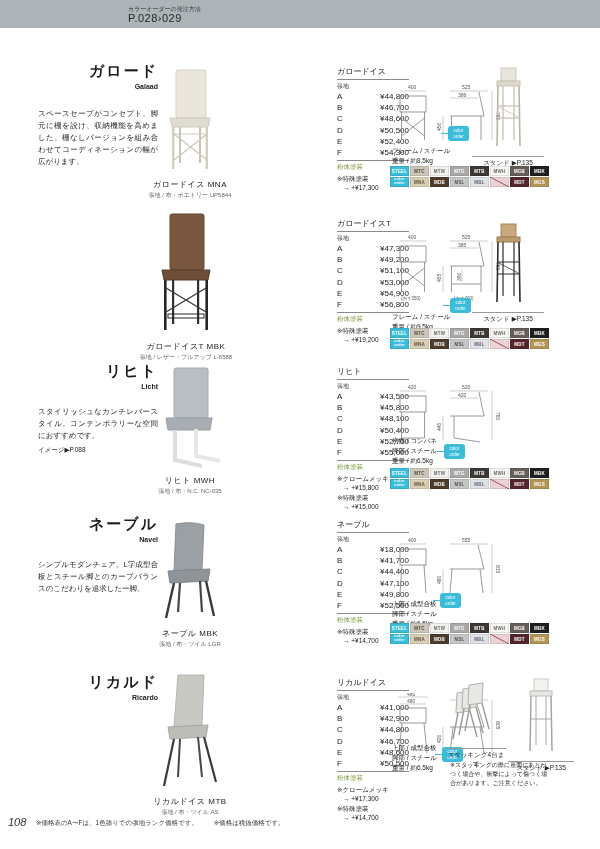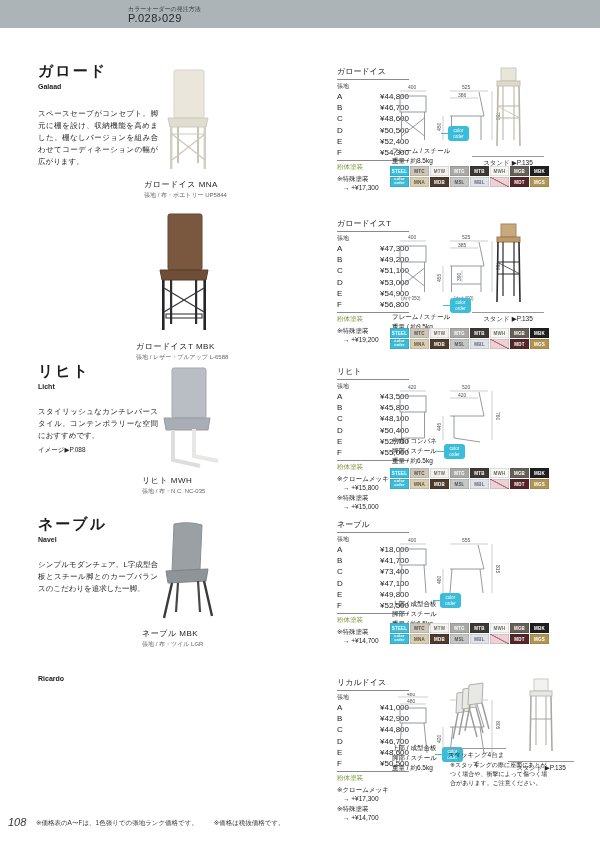--- a/index.html
+++ b/index.html
@@ -3,27 +3,27 @@
 <meta charset="utf-8">
 <style>
   html,body{margin:0;padding:0;background:#e8e8e8;}
   .page{position:relative;width:600px;height:849px;background:#fff;overflow:hidden;
         font-family:"Liberation Sans","DejaVu Sans",sans-serif;color:#222;}
   .header{position:absolute;top:0;left:0;width:600px;height:28px;background:#adb4b8;}
   .hdr-small{position:absolute;left:128px;top:5px;font-size:6px;color:#2f3538;}
   .hdr-pages{position:absolute;left:128px;top:12px;font-size:11px;color:#24282b;letter-spacing:.5px;}
 
   .section{position:absolute;left:0;width:600px;}
-  .colL{position:absolute;left:38px;top:0;width:120px;}
+  .colL{position:absolute;left:38px;top:0;width:120px;text-align:right;}
   .jtitle{font-size:15px;font-weight:bold;letter-spacing:2px;color:#1c1c1c;}
   .etitle{font-size:7px;font-weight:bold;margin-top:2px;color:#1c1c1c;}
   .desc{position:absolute;left:38px;width:120px;font-size:7.5px;line-height:1.6;color:#222;text-align:justify;}
   .extra-link{position:absolute;left:38px;font-size:6.5px;color:#222;}
 
-  .photoBox{position:absolute;}
+  .photoBox{position:absolute;text-align:center;}
   .cap-name{font-size:8px;color:#222;margin-top:3px;letter-spacing:.5px;}
   .cap-fab{font-size:6px;color:#666;margin-top:1px;}
 
   .priceCol{position:absolute;left:337px;width:72px;}
   .p-model{font-size:8px;color:#1c1c1c;border-bottom:1px solid #8a8a8a;padding-bottom:2px;}
   .p-fab{font-size:6px;margin-top:2px;color:#333;}
   .p-row{display:flex;justify-content:space-between;font-size:8px;line-height:1.4;color:#1c1c1c;}
   .p-rule{border-top:1px solid #8a8a8a;margin-top:2px;}
   .p-coat{font-size:6.5px;margin-top:2px;color:#7f9a3d;}
   .p-note-label{font-size:6.5px;margin-top:3px;color:#222;}
@@ -427,21 +427,21 @@
       <div class="p-row">
           <span>A</span>
           <span>¥18,000</span>
         </div>
       <div class="p-row">
           <span>B</span>
           <span>¥41,700</span>
         </div>
       <div class="p-row">
           <span>C</span>
-          <span>¥73,400</span>
+          <span>¥44,400</span>
         </div>
       <div class="p-row">
           <span>D</span>
           <span>¥47,100</span>
         </div>
       <div class="p-row">
           <span>E</span>
           <span>¥49,800</span>
         </div>
       <div class="p-row">
@@ -493,23 +493,36 @@
       <div class="swatch" style="background: rgb(198, 198, 198); color: rgb(85, 85, 85);">MSL</div>
       <div class="swatch" style="background: rgb(223, 226, 230); color: rgb(102, 102, 119);">MBL</div>
       <div class="swatch sw-x"></div>
       <div class="swatch" style="background: rgb(84, 38, 42); color: rgb(255, 255, 255);">MDT</div>
       <div class="swatch" style="background: rgb(178, 148, 85); color: rgb(255, 255, 255);">MGS</div>
     </div>
   </div>
 
   <div class="section" id="s5" style="top:673px;height:145px;">
     <div class="colL">
+      <div class="jtitle">リカルド</div>
       <div class="etitle">Ricardo</div>
     </div>
 
+    <div class="photoBox" style="left:142px;top:0px;width:96px;">
+      <svg width="92" height="116" viewBox="0 0 92 116">
+        <path d="M34 2 L60 2 L58 52 L30 54 Z" fill="#c9c9c4" stroke="#b5b5b0"></path>
+        <path d="M24 54 L64 52 L62 64 L26 66 Z" fill="#bdbdb8" stroke="#a9a9a4"></path>
+        <line x1="30" y1="66" x2="20" y2="113" stroke="#3c3c40" stroke-width="2.2"></line>
+        <line x1="60" y1="64" x2="72" y2="109" stroke="#3c3c40" stroke-width="2.2"></line>
+        <line x1="36" y1="66" x2="34" y2="104" stroke="#48484c" stroke-width="2"></line>
+        <line x1="54" y1="64" x2="58" y2="104" stroke="#48484c" stroke-width="2"></line>
+      </svg>
+      <div class="cap-name">リカルドイス MTB</div>
+      <div class="cap-fab">張地 / 布・ツイル AS</div>
+    </div>
 
     <div class="priceCol" style="top:4px;">
       <div class="p-model">リカルドイス</div>
       <div class="p-fab">張地</div>
       <div class="p-row">
           <span>A</span>
           <span>¥41,000</span>
         </div>
       <div class="p-row">
           <span>B</span>

